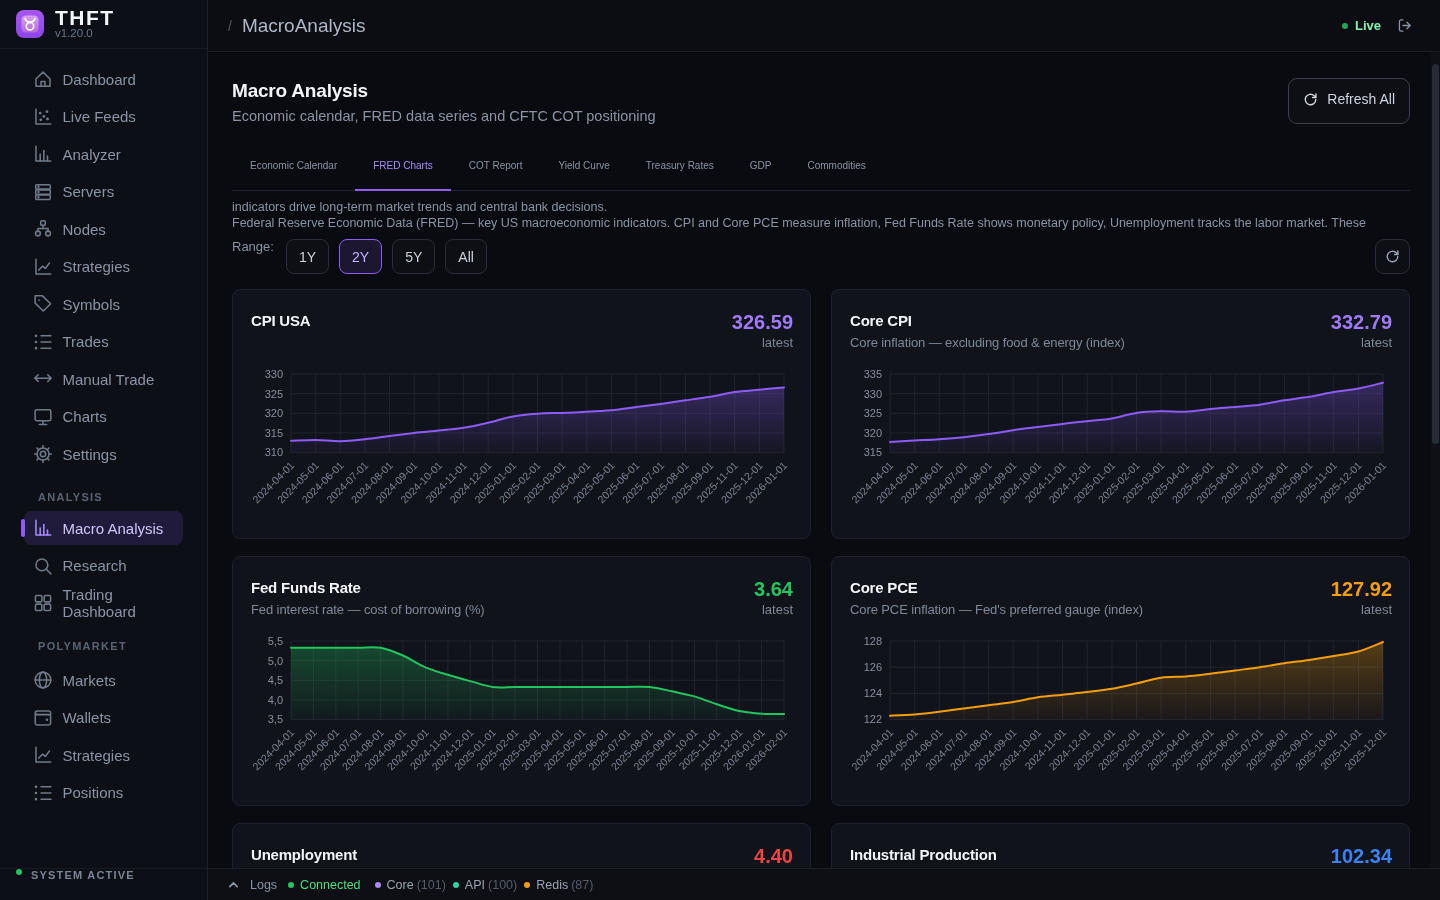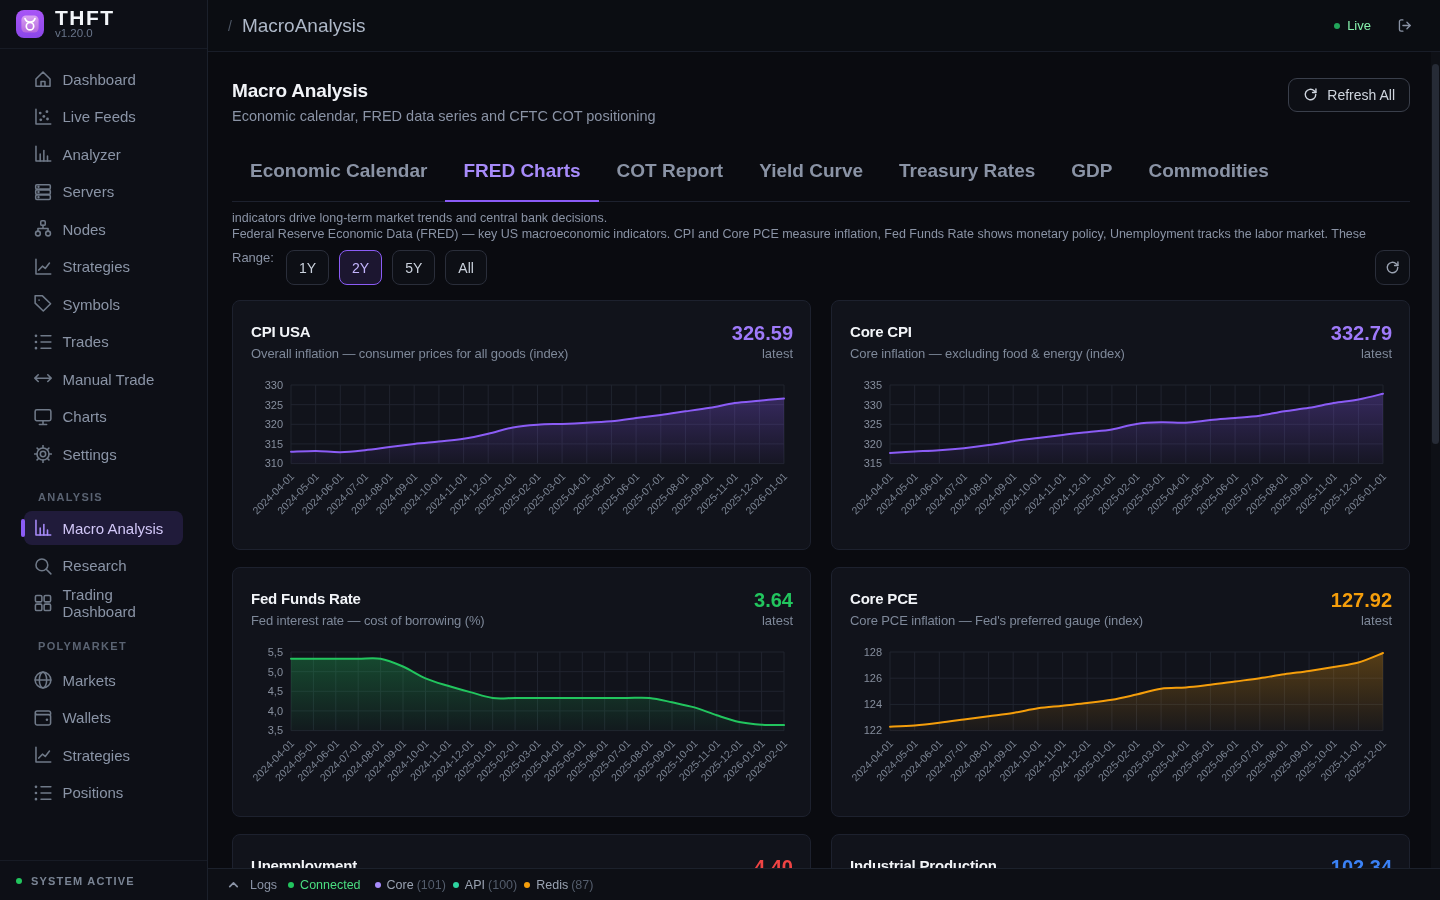--- a/index.html
+++ b/index.html
@@ -11,40 +11,40 @@
 .lt2 { color:#69758a; font-size:11.5px; line-height:13px; margin-top:1px; }
 .nav { padding:13px 24px 0; }
 .ni { height:34px; margin-bottom:3.5px; border-radius:8px; display:flex; align-items:center;
   padding:0 10px; gap:10.5px; color:#8a94a6; font-size:15px; position:relative; }
 .ni svg { flex:0 0 auto; }
 .ni.active { background:rgba(139,92,246,0.16); color:#d2c7f8; }
 .ni.active::before { content:""; position:absolute; left:-3px; top:8px; width:3.5px; height:18px;
   border-radius:2px; background:#8b5cf6; }
 .sec { color:#5a6372; font-size:11px; font-weight:bold; letter-spacing:1.3px; padding-left:14px;
   line-height:16px; margin-bottom:6px; }
-.sysrow { position:absolute; left:0; bottom:0; width:207px; height:40px; border-top:1px solid #171b25;
-  display:flex; align-items:center; padding:0 16px; gap:9px; }
+.sysrow { position:absolute; left:0; bottom:0; width:207px; height:32px; border-top:1px solid #171b25;
+  display:flex; align-items:flex-start; padding:0 16px; gap:9px; }
 .sysrow .dot { width:6px; height:6px; border-radius:50%; background:#22c55e; }
 .sysrow span { color:#7a8494; font-size:11px; font-weight:bold; letter-spacing:1.2px; }
 .topbar { position:absolute; left:208px; top:0; right:0; height:52px; background:#0b0d12;
   border-bottom:1px solid #191d28; display:flex; align-items:center; padding:0 28px 0 20px; }
 .bc-slash { color:#4f5867; font-size:14px; }
 .bc { color:#aeb8c8; font-size:19px; margin-left:10px; }
-.tb-right { margin-left:auto; display:flex; align-items:center; gap:26px; }
+.tb-right { margin-left:auto; display:flex; align-items:center; gap:16px;font-weight:bold; }
 .live { display:flex; align-items:center; gap:7px; color:#86efac; font-size:13px; }
 .live .dot { width:6px; height:6px; border-radius:50%; background:#22a55a; }
 .scroll { position:absolute; left:208px; top:52px; right:0; height:816px; overflow:hidden; background:#0a0b10; }
 .page { padding:26px 30px 0 24px; }
 .h1row { display:flex; align-items:flex-start; }
 h1 { color:#f2f4f8; font-size:19px; line-height:26px; font-weight:bold; letter-spacing:-0.2px; }
 .subh { color:#8a93a5; font-size:14.5px; line-height:20px; margin-top:2px; }
-.refresh-all { margin-left:auto; height:34px; border:1px solid #3a3f4b; border-radius:9px;
-  display:flex; align-items:flex-start; gap:9px; padding:8px 14px; color:#cfd5de; font-size:14px; background:#0d0f15; }
+.refresh-all { margin-left:auto; height:46px; border:1px solid #3a3f4b; border-radius:9px;
+  display:flex; align-items:flex-end; gap:9px; padding:16px 14px; color:#cfd5de; font-size:14px; background:#0d0f15; }
 .tabs { display:flex; margin-top:22px; border-bottom:1px solid #1d212e; }
-.tab { padding:12px 18px 19px; font-size:19px; font-weight:bold; color:#8a93a5; position:relative; }
+.tab { padding:12px 18px 19px; font-size:10px; font-weight:normal; color:#8a93a5; position:relative; }
 .tab.on { color:#a78bfa; }
 .tab.on::after { content:""; position:absolute; left:0; right:0; bottom:-1px; height:2px; background:#8b5cf6; }
 .desc { margin-top:8px; color:#8a93a5; font-size:12.5px; line-height:16px; white-space:nowrap; }
 .rrow { margin-top:8px; display:flex; }
 .rlab { color:#8a93a5; font-size:13px; margin-right:12px; }
 .rbtn { height:35px; min-width:40px; padding:0 12px; margin-right:10px; border:1px solid #2a2e3a;
   border-radius:8px; background:#0d0f15; color:#cbd2dd; font-size:14px; display:flex; align-items:center; justify-content:center; }
 .rbtn.on { border-color:#8b5cf6; background:rgba(139,92,246,0.14); color:#c4b5fd; }
 .rsq { margin-left:auto; width:35px; height:35px; border:1px solid #2a2e3a; border-radius:9px;
   background:#0d0f15; display:flex; align-items:center; justify-content:center; }
@@ -322,21 +322,20 @@
             <path d="M13.6 8a5.6 5.6 0 1 1-1.7-4L13.7 5.7"></path>
             <path d="M13.8 2.2 V5.8 H10.2"></path>
           </svg>
         </div>
       </div>
   <div class="grid">
         <div class="card">
 <div class="chead">
             <div>
               <div class="ct">CPI USA</div>
-              <div class="cs">Overall inflation — consumer prices for all goods (index)</div>
             </div>
 <div class="cv">
               <div class="cvn" style="color:#9f7afa">326.59</div>
               <div class="cvl">latest</div>
             </div>
           </div>
 <svg class="ch" width="579" height="250" viewBox="0 0 579 250">
             <defs>
               <linearGradient id="ga" x1="0" y1="0" x2="0" y2="1">
                 <stop offset="0" stop-color="rgb(139,92,246)" stop-opacity="0.30"></stop>

